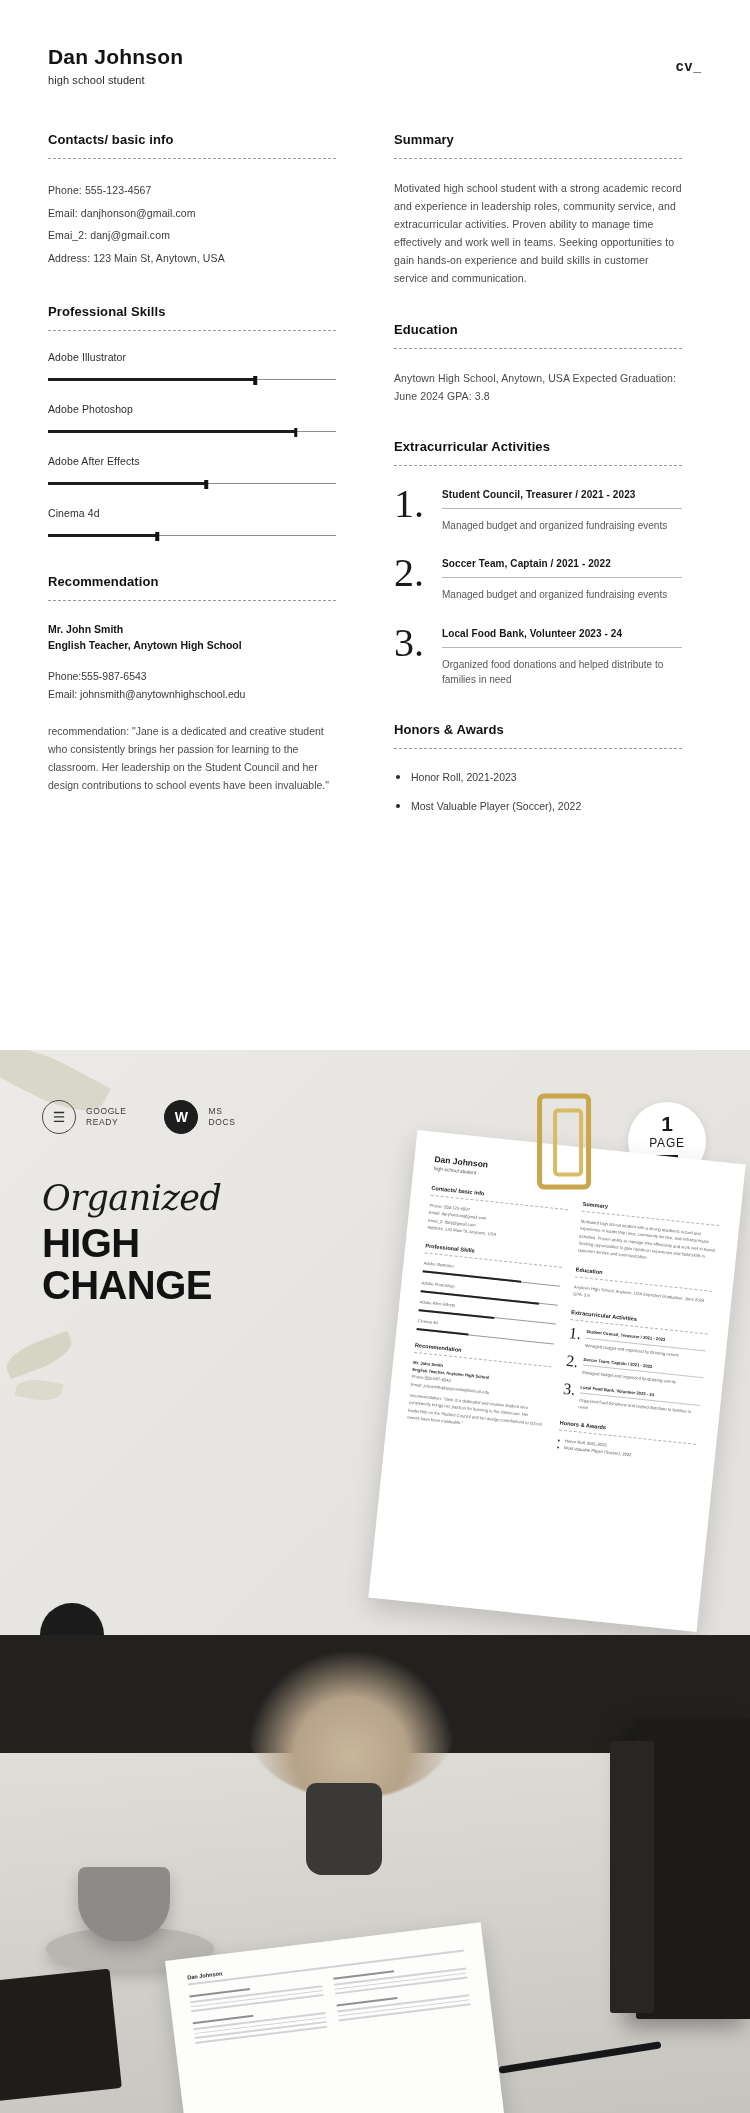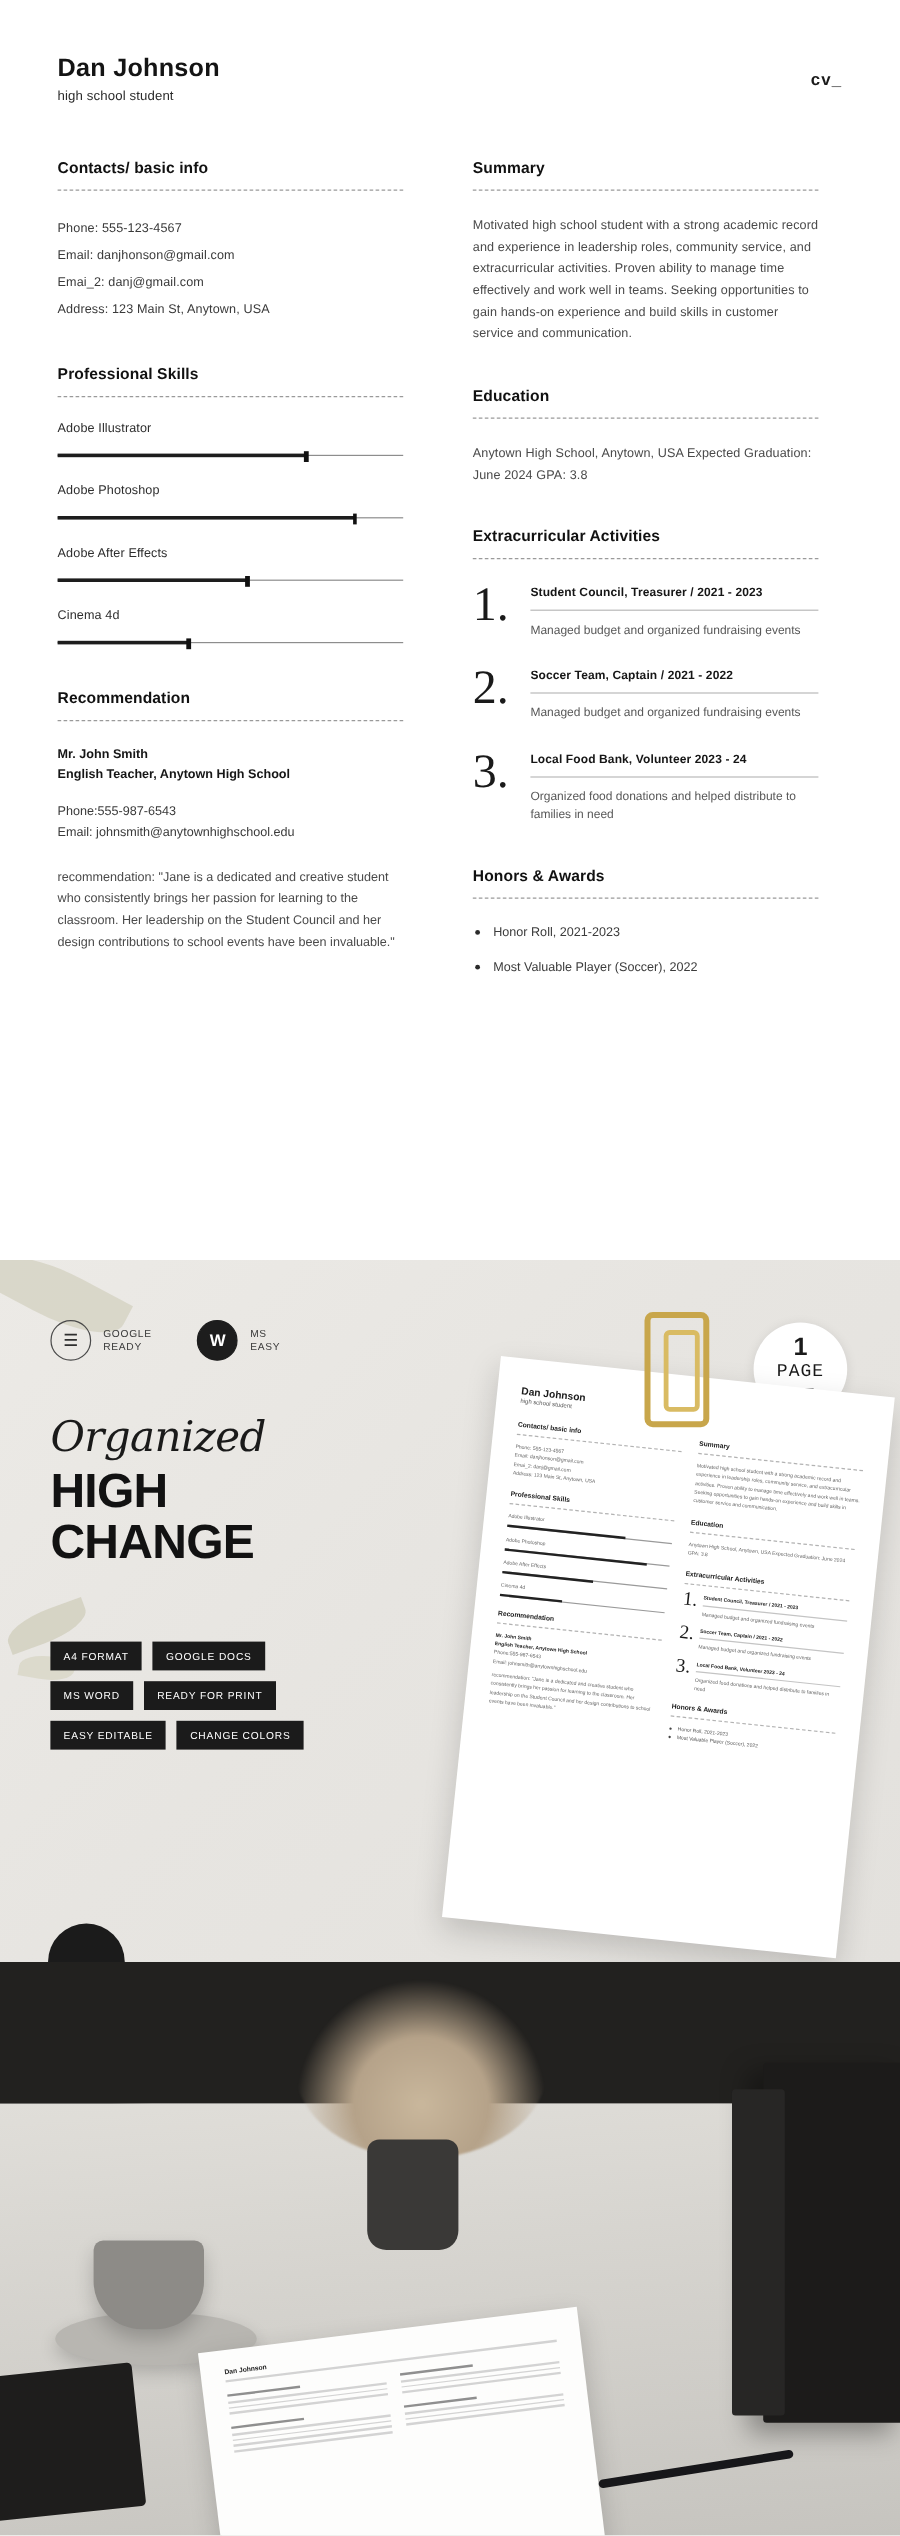--- a/index.html
+++ b/index.html
@@ -263,21 +263,21 @@
     position: absolute;
     right: 44px; top: 52px;
     width: 78px; height: 78px;
     border-radius: 50%;
     background: #fff;
     display: flex; flex-direction: column;
     align-items: center; justify-content: center;
     box-shadow: 0 2px 10px rgba(0,0,0,.10);
   }
   .page-badge .num { font-size: 21px; font-weight: bold; line-height: 1; }
-  .page-badge .lbl { font-size: 15px; letter-spacing: .8px; margin-top: 2px; font-family: Liberation Mono, monospace; }
+  .page-badge .lbl { font-size: 12px; letter-spacing: .8px; margin-top: 2px; }
   .page-badge .arrow {
     margin-top: 5px;
     width: 22px; height: 14px;
     background: #1b1b1b;
     border-radius: 0 0 11px 11px;
     display:flex; align-items:center; justify-content:center;
     color:#fff; font-size:7px;
   }
 
   .scroll-btn {
@@ -549,39 +549,31 @@
       <div class="badge-circle">☰</div>
       <div class="badge-text">
         <span>GOOGLE</span><br>
         <span>READY</span>
       </div>
     </div>
     <div class="badge">
       <div class="badge-circle filled">W</div>
       <div class="badge-text">
         <span>MS</span><br>
-        <span>EASY</span>
+        <span>DOCS</span>
       </div>
     </div>
   </div>
 
   <div class="script-title">Organized</div>
   <div class="big-title">
     <div>HIGH</div>
     <div>CHANGE</div>
   </div>
 
-  <div class="tag-grid">
-    <div class="tag">A4 FORMAT</div>
-    <div class="tag">GOOGLE DOCS</div>
-    <div class="tag">MS WORD</div>
-    <div class="tag">READY FOR PRINT</div>
-    <div class="tag">EASY EDITABLE</div>
-    <div class="tag">CHANGE COLORS</div>
-  </div>
 
   <div class="page-badge">
     <div class="num">1</div>
     <div class="lbl">PAGE</div>
     <div class="arrow">▼</div>
   </div>
 
   <div class="scroll-btn">⌄</div>
 
   <div class="mini-wrap">

